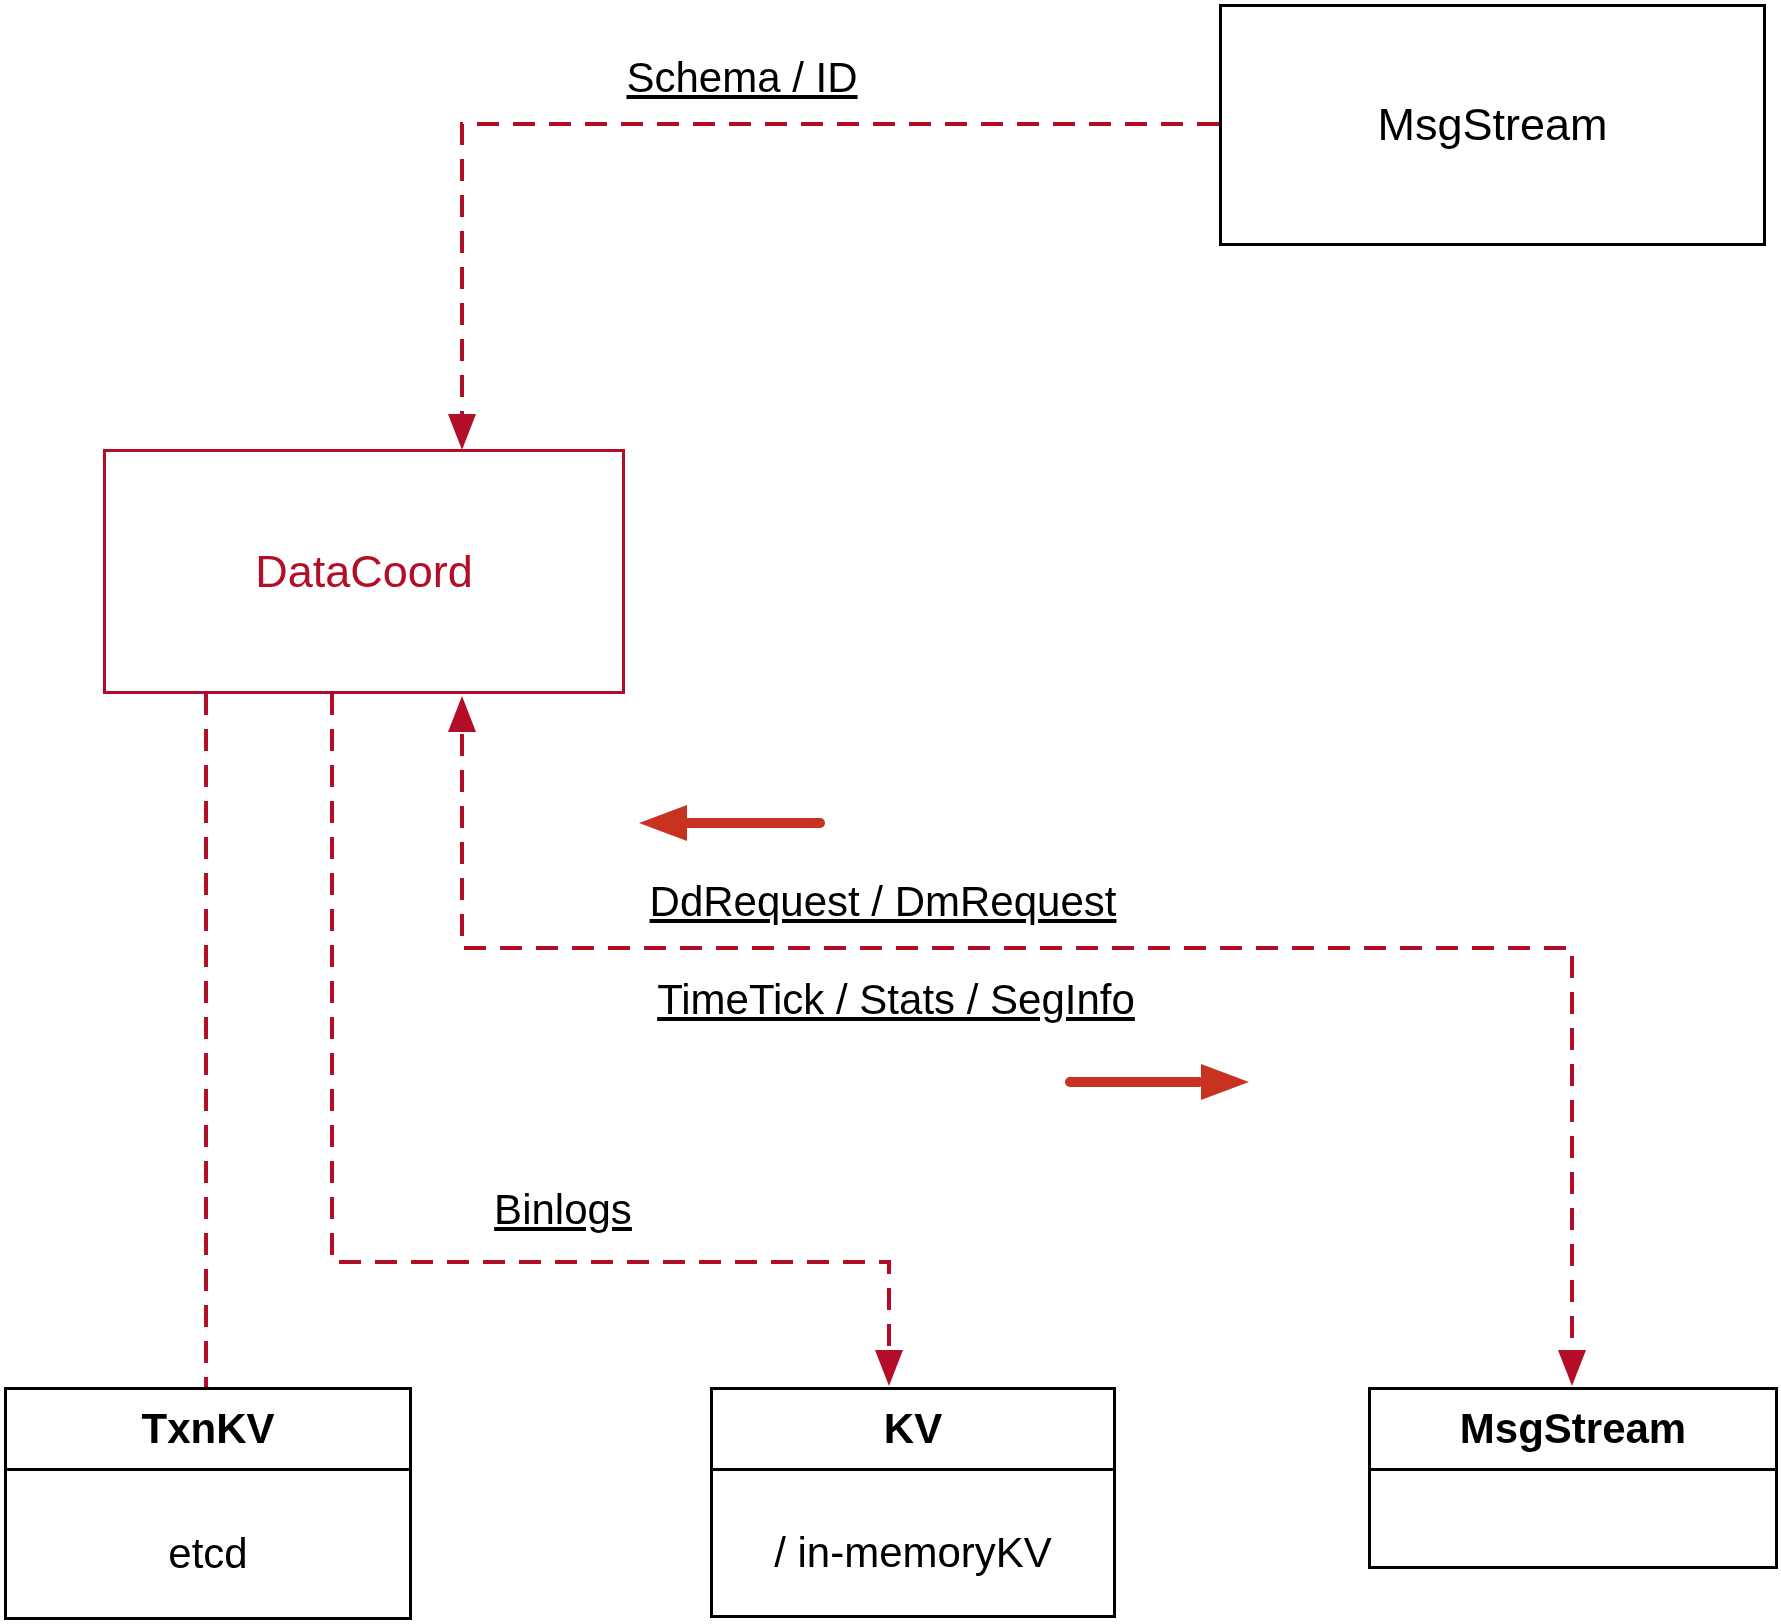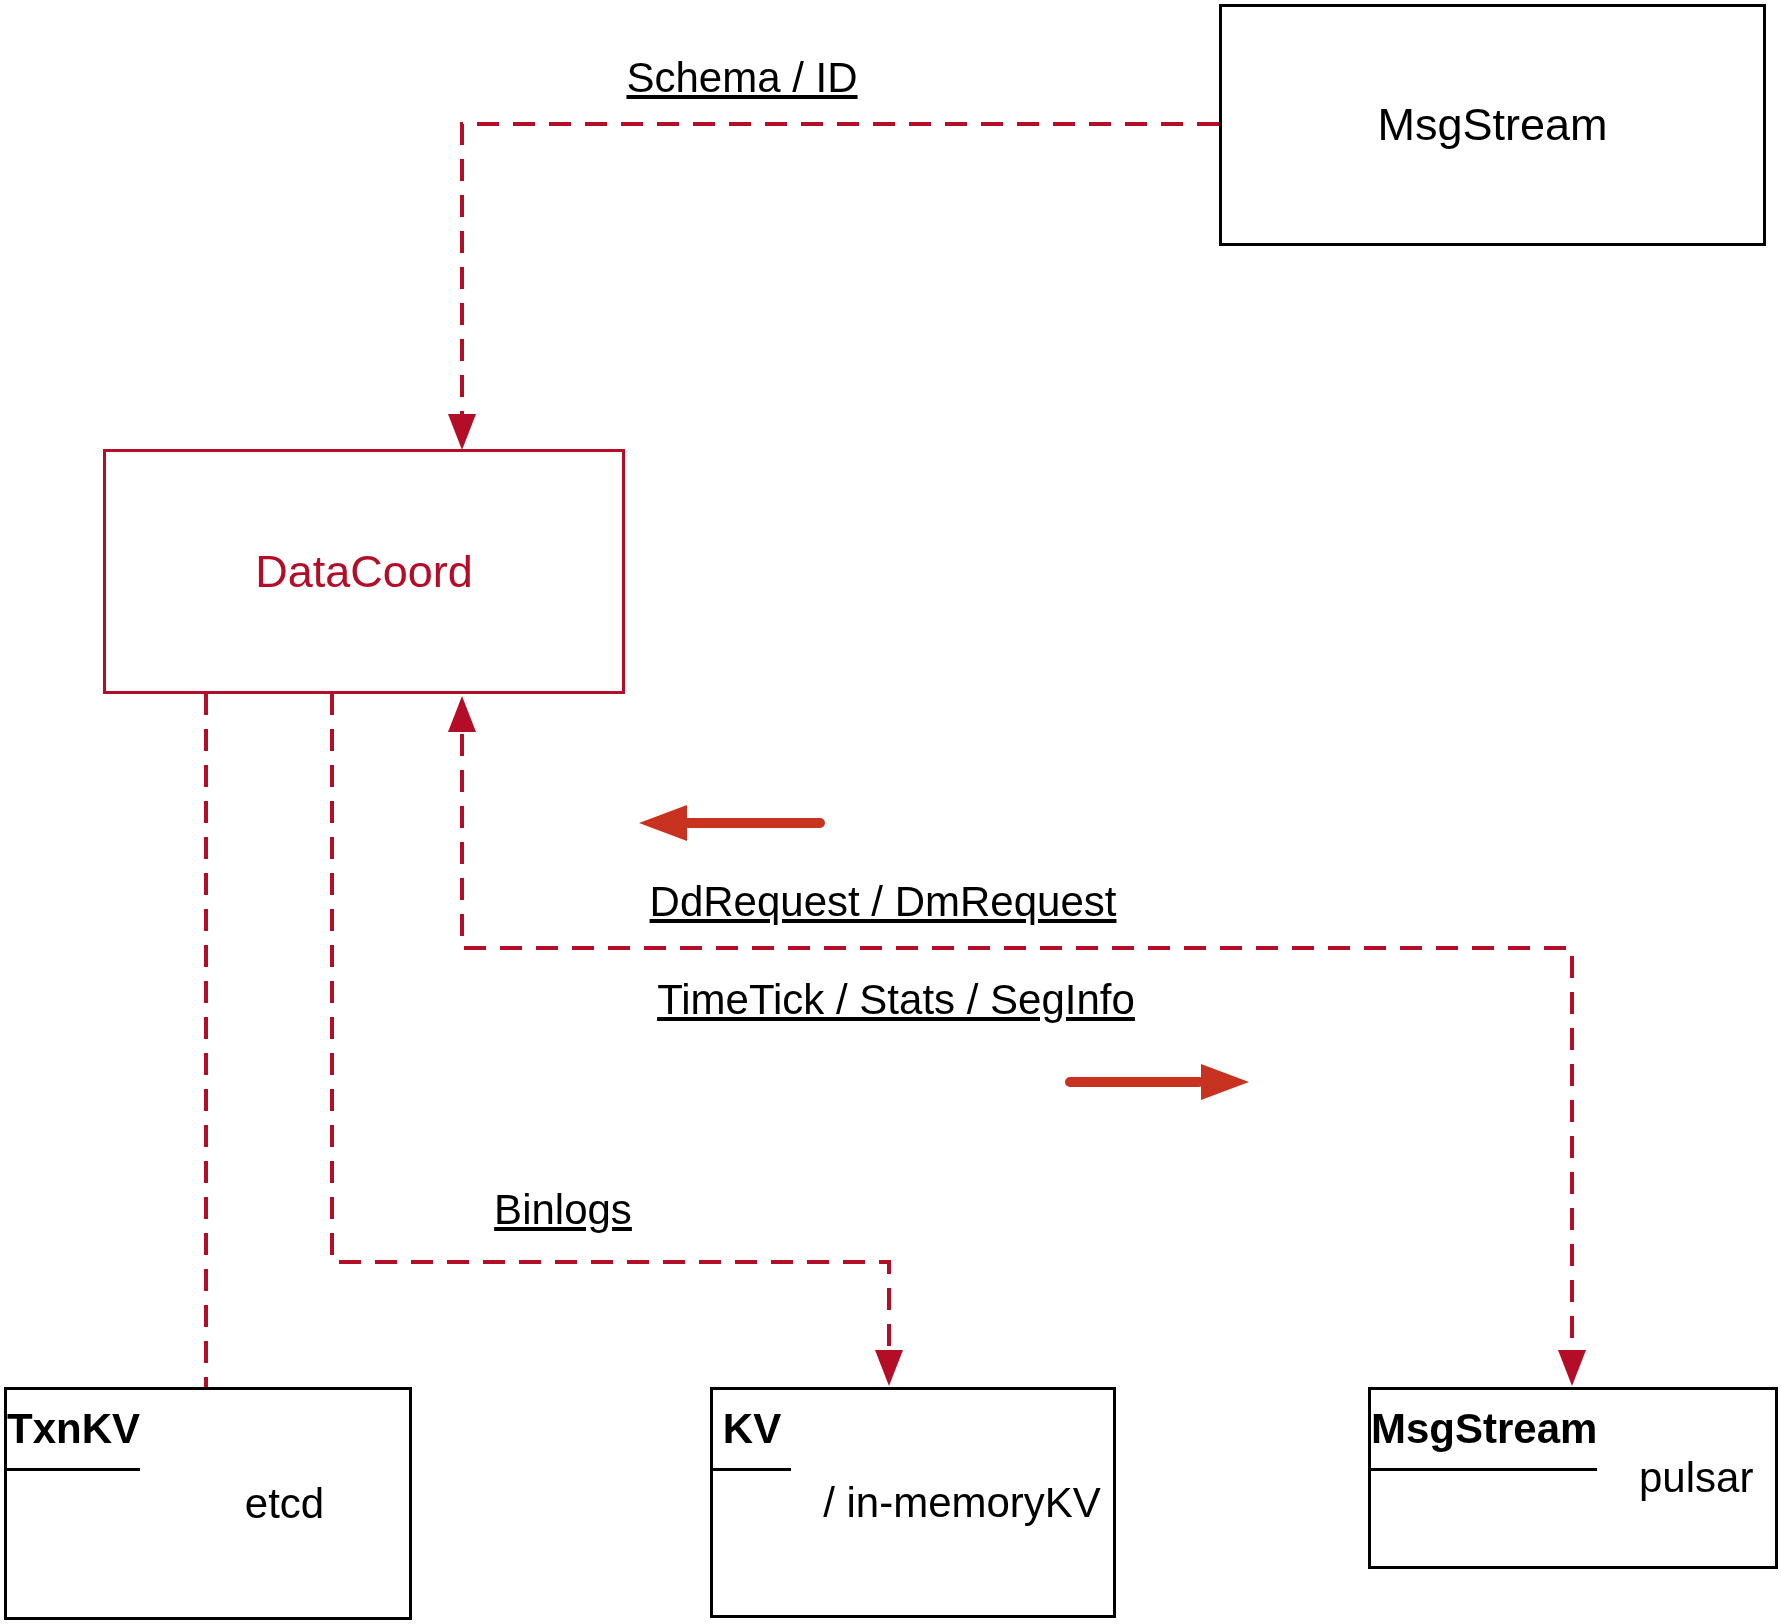--- a/index.html
+++ b/index.html
@@ -35,21 +35,21 @@
     position:absolute;box-sizing:border-box;
     border:3px solid var(--connector-red);
     display:flex;align-items:center;justify-content:center;
     background:var(--background);
     font-size:45px;color:var(--connector-red);
   }
   .unit{
     position:absolute;box-sizing:border-box;
     border:3px solid var(--border-black);
     background:var(--background);
-    display:flex;flex-direction:row;gap:20px;
+    display:flex;flex-direction:column;gap:20px;
   }
   .unit-title{
     height:78px;flex:0 0 78px;
     border-bottom:3px solid var(--border-black);
     display:flex;align-items:center;justify-content:center;
     font-weight:bold;font-size:42px;
   }
   .unit-body{
     flex:1;display:flex;flex-direction:column;
     align-items:center;justify-content:center;
@@ -105,23 +105,20 @@
 
   <div class="unit" style="left:686px;top:1387px;width:406px;height:231px;margin-left:24px;">
     <div class="unit-title">KV</div>
     <div class="unit-body">
       <span>/ in-memoryKV</span>
     </div>
   </div>
 
   <div class="unit" style="left:1368px;top:1387px;width:410px;height:182px;">
     <div class="unit-title">MsgStream</div>
-    <div class="unit-body">
-      <span>pulsar</span>
-    </div>
   </div>
 
   <div class="edge-label" style="left:742px;top:78px;">Schema / ID</div>
 
   <div class="edge-label" style="left:883px;top:902px;">DdRequest / DmRequest</div>
 
   <div class="edge-label" style="left:896px;top:1000px;">TimeTick / Stats / SegInfo</div>
 
   <div class="edge-label" style="left:563px;top:1210px;">Binlogs</div>
 

